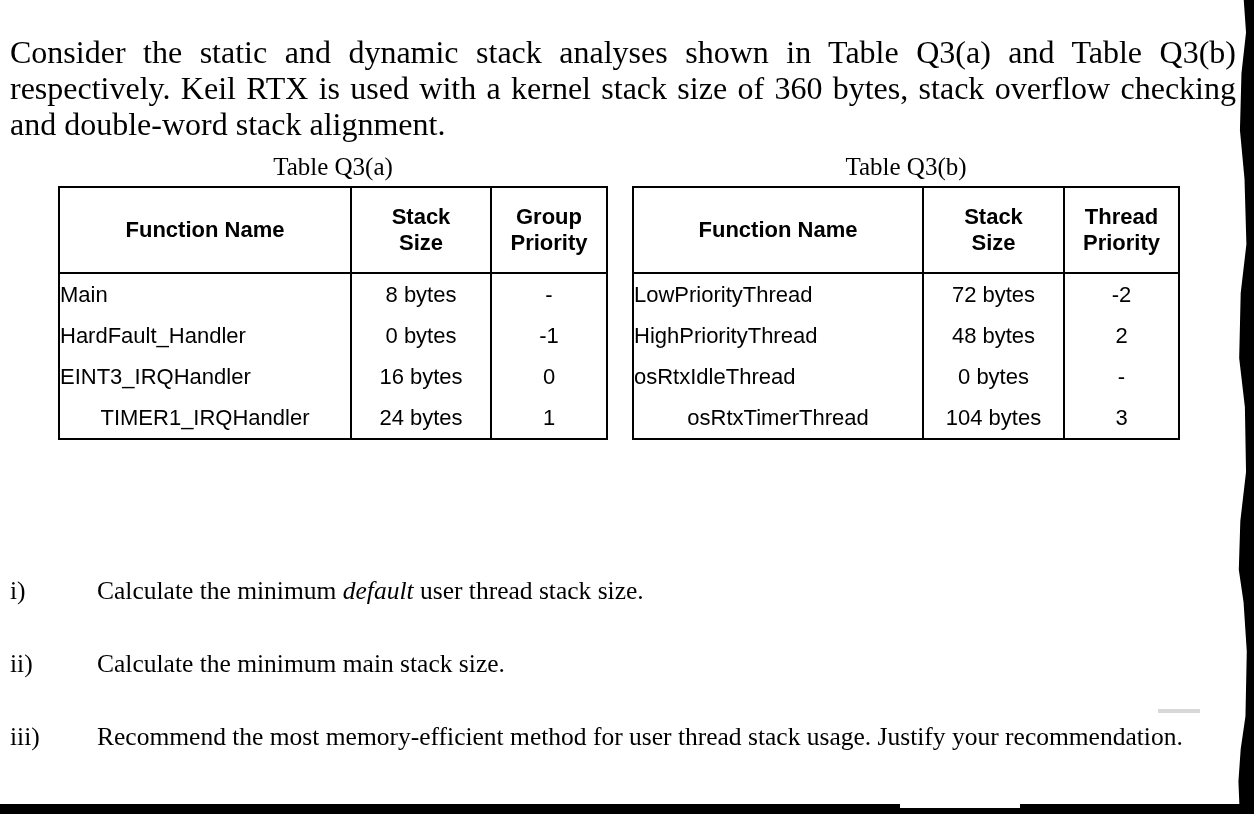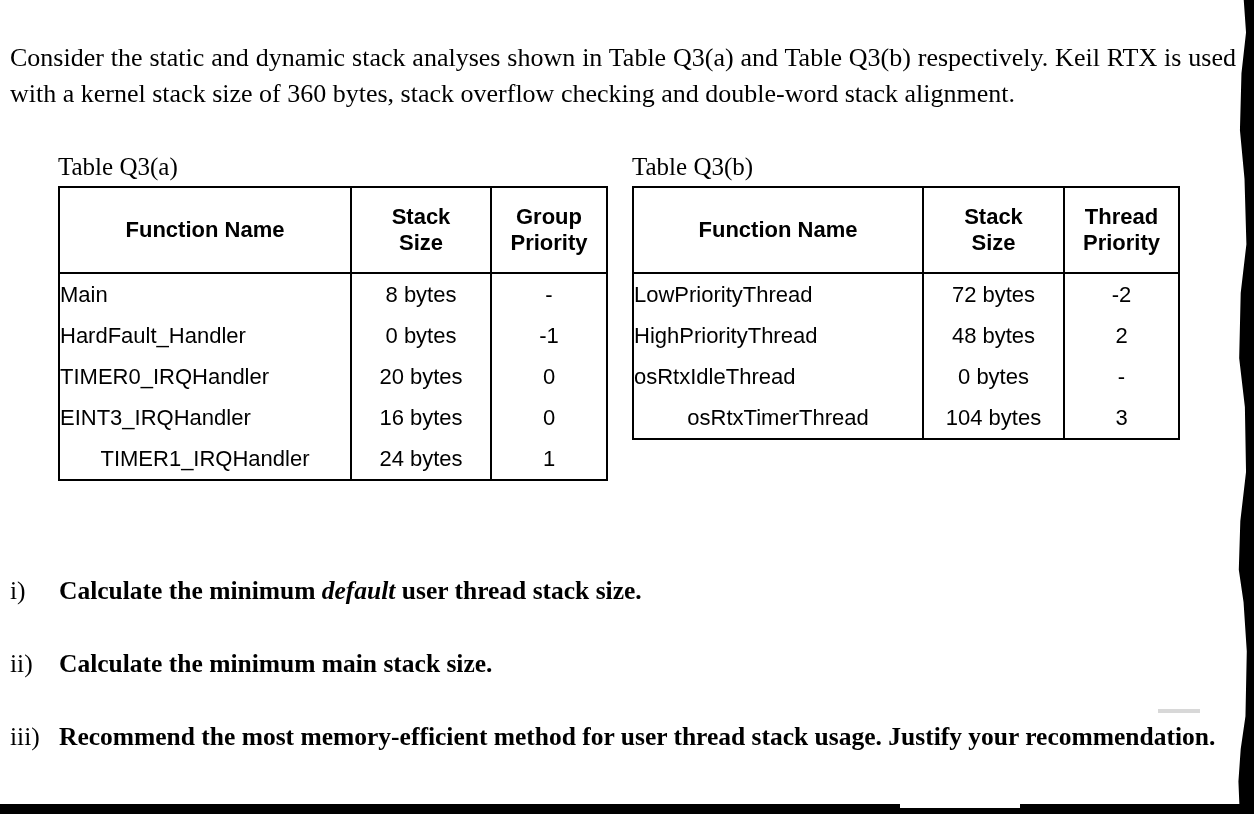--- a/index.html
+++ b/index.html
@@ -15,37 +15,38 @@
     background: #ffffff;
     overflow: hidden;
     font-family: "Liberation Serif", "DejaVu Serif", serif;
     color: #000000;
   }
 
   
   .intro {
     position: absolute;
     left: 10px;
-    top: 14px;
+    top: 2px;
     width: 1226px;
-    font-size: 26px;
+    font-size: 32px;
     line-height: 36px;
     text-align: justify;
     text-justify: inter-word;
     letter-spacing: 0px;
   }
 
   
   .tbl-block {
     position: absolute;
   }
   .tbl-title {
     font-family: "Liberation Serif", "DejaVu Serif", serif;
     font-size: 25px;
     line-height: 30px;
+    text-align: center;
     margin-bottom: 4px;
   }
   table.q-table {
     border-collapse: collapse;
     table-layout: fixed;
     font-family: "Liberation Sans", "DejaVu Sans", sans-serif;
     background: #ffffff;
   }
   table.q-table th,
   table.q-table td {
@@ -111,24 +112,23 @@
   }
   .q-item:last-child { margin-bottom: 0; }
   .q-marker {
     position: absolute;
     left: 0;
     top: 0;
     width: 95px;
     text-align: left;
   }
   .q-text {
-    margin-left: 49px;
+    margin-left: 87px;
     text-align: justify;
     text-justify: inter-word;
-    font-weight: bold;
   }
   .q-text .it { font-style: italic; }
 
   
   .scan-edge-right {
     position: absolute;
     top: 0;
     right: 0;
     width: 19px;
     height: 814px;
@@ -200,25 +200,20 @@
           <td class="c-name">Main</td>
           <td class="c-size">8 bytes</td>
           <td class="c-prio">-</td>
         </tr>
         <tr>
           <td class="c-name">HardFault_Handler</td>
           <td class="c-size">0 bytes</td>
           <td class="c-prio">-1</td>
         </tr>
         <tr>
-          <td class="c-name">TIMER0_IRQHandler</td>
-          <td class="c-size">20 bytes</td>
-          <td class="c-prio">0</td>
-        </tr>
-        <tr>
           <td class="c-name">EINT3_IRQHandler</td>
           <td class="c-size">16 bytes</td>
           <td class="c-prio">0</td>
         </tr>
         <tr>
           <td class="c-name">TIMER1_IRQHandler</td>
           <td class="c-size">24 bytes</td>
           <td class="c-prio">1</td>
         </tr>
       </tbody>

